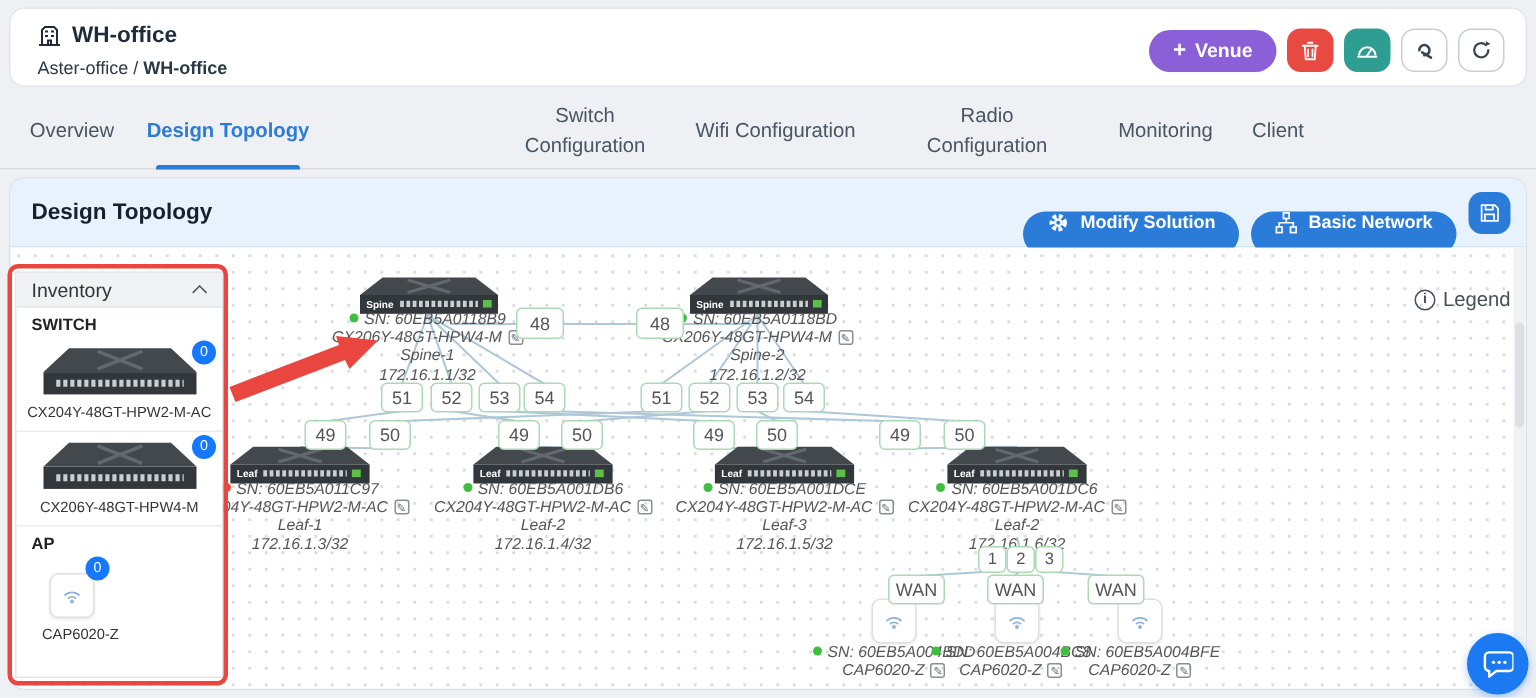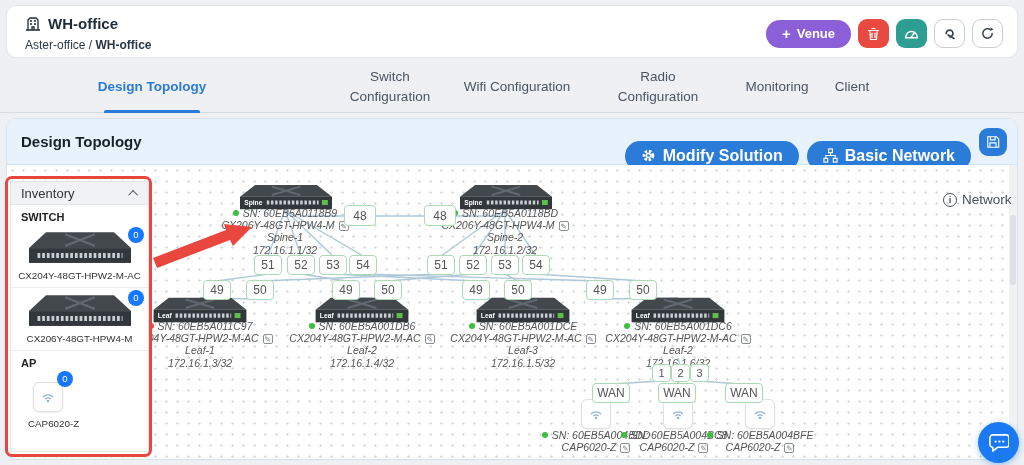--- a/index.html
+++ b/index.html
@@ -47,22 +47,22 @@
   }
   .panel-header {
     position:absolute; left:0; top:0; width:100%; height:46px;
     background:#e7f2fc; border-bottom:1px solid #d3e5f3;
     display:flex; align-items:center; justify-content:space-between; padding:0 10px 0 14px;
   }
   .panel-title { font-size:15px; font-weight:bold; color:#16212e; }
   .panel-buttons { display:flex; align-items:center; gap:8px; }
   .btn-blue {
     height:30px; padding:0 16px; border-radius:16px; border:none;
-    background:#2b7cd9; color:#fff; font-size:16px; font-weight:bold;
-    display:flex; align-items:center; gap:7px; cursor:pointer;margin-top:28px;
+    background:#2b7cd9; color:#fff; font-size:12px; font-weight:bold;
+    display:flex; gap:7px; cursor:pointer;margin-top:28px;
   }
   .btn-blue-sq { width:28px; height:28px; border-radius:9px; border:none; background:#2b7cd9; display:flex; align-items:center; justify-content:center; cursor:pointer; }
 
   
   .canvas {
     position:absolute; left:0; top:46px; width:1010px; height:295px; background:#fff;
     background-image:radial-gradient(#d9dde2 1px, transparent 1.2px);
     background-size:11px 11px;
   }
   .scrolltrack { position:absolute; right:0; top:46px; width:8px; height:295px; background:#f0f1f3; }
@@ -174,20 +174,21 @@
         <svg width="15" height="15" viewBox="0 0 16 16">
             <path d="M13 8 a5 5 0 1 1-1.6-3.7" stroke="#3a4450" stroke-width="1.6" fill="none" stroke-linecap="round"></path>
             <path d="M11.2 1.4 l.4 3.2 3-1" fill="#3a4450" stroke="none"></path>
           </svg>
       </span>
     </button>
   </div>
 </div>
 
 <div class="tabbar">
+  <div class="tab" style="left:48px">Overview</div>
   <div class="tab active" style="left:152px">Design Topology</div>
   <div class="tab" style="left:390px">Switch Configuration</div>
   <div class="tab" style="left:517px">Wifi Configuration</div>
   <div class="tab" style="left:777px">Monitoring</div>
   <div class="tab" style="left:658px">Radio Configuration</div>
   <div class="tab" style="left:852px">Client</div>
   <div class="tab-underline" style="left:104px; width:96px"></div>
 </div>
 
 <div class="panel">
@@ -225,21 +226,21 @@
     </div>
   </div>
   <div class="canvas"></div>
   <div class="scrolltrack">
       <div class="scrollthumb"></div>
     </div>
 </div>
 
 <div class="legend" style="left:943px; top:192px; z-index:4">
   <span class="icircle">i</span>
-  <span>Network</span>
+  <span>Legend</span>
 </div>
 
 <svg class="mesh" width="1024" height="465">
   <g stroke="#aec7d9" stroke-width="1.4" fill="none">
     <path d="M300 216 L500 216"></path>
     <path d="M285 210 L268 256 M285 210 L301 256 M285 210 L333 256 M285 210 L363 256"></path>
     <path d="M505 210 L441 256 M505 210 L473 256 M505 210 L505 256 M505 210 L536 256"></path>
     <path d="M268 274 L217 281"></path>
       <path d="M301 274 L346 281"></path>
     <path d="M333 274 L476 281"></path>

